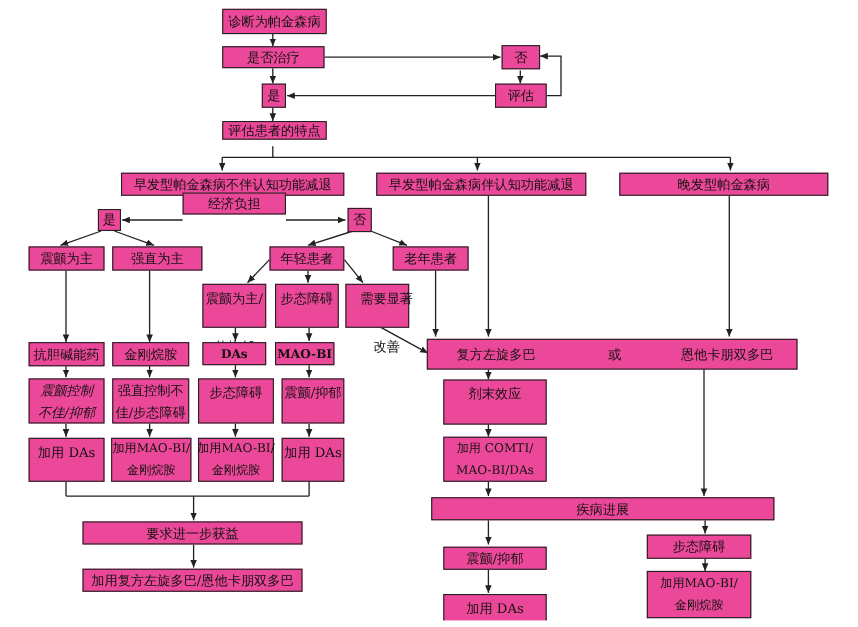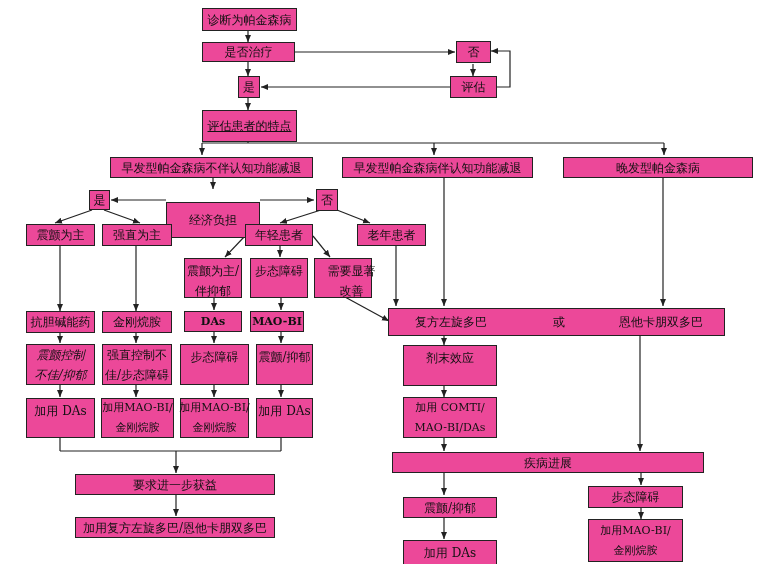--- a/index.html
+++ b/index.html
@@ -5,21 +5,21 @@
   html, body { margin: 0; padding: 0; background: #ffffff; }
   #canvas { position: relative; width: 780px; height: 570px; background: #ffffff; overflow: hidden; }
   .box {
     position: absolute; box-sizing: border-box;
     border: 1.3px solid #222; background: #ec4899;
     font-family: "DejaVu Serif", "Liberation Serif", serif;
     font-size: 12px; color: #111; text-align: center;
     display: flex; flex-direction: column; align-items: center; justify-content: center;
     line-height: 20px; white-space: nowrap;
   }
-  .box.top { justify-content: flex-start; padding-top: 2px; }
+  .box.top { justify-content: flex-start; padding-top: 2px; gap: 24px; }
   .box span { display: block; }
   svg#lines { position: absolute; left: 0; top: 0; width: 780px; height: 570px; }
   .ln { stroke: #222; stroke-width: 1.2; fill: none; }
   .big-row { flex-direction: row; justify-content: flex-start; }
 </style>
 </head>
 <body>
 
 <div id="canvas">
 
@@ -98,48 +98,48 @@
     </div>
   <div class="box" style="left:456px;top:41px;width:35px;height:22px;">
       <span>否</span>
     </div>
   <div class="box" style="left:238px;top:76px;width:22px;height:22px;">
       <span>是</span>
     </div>
   <div class="box" style="left:450px;top:76px;width:47px;height:22px;">
       <span>评估</span>
     </div>
-  <div class="box" style="left:202px;top:110px;width:95px;height:32px;text-decoration:underline;">
+  <div class="box" style="left:202px;top:110px;width:95px;height:17px;">
       <span>评估患者的特点</span>
     </div>
 
   <div class="box" style="left:110px;top:157px;width:203px;height:21px;text-align:center;">
       <span>早发型帕金森病不伴认知功能减退</span>
     </div>
   <div class="box" style="left:342px;top:157px;width:191px;height:21px;">
       <span>早发型帕金森病伴认知功能减退</span>
     </div>
   <div class="box" style="left:563px;top:157px;width:190px;height:21px;">
       <span>晚发型帕金森病</span>
     </div>
 
-  <div class="box" style="left:166px;top:202px;width:94px;height:36px;">
+  <div class="box" style="left:166px;top:175px;width:94px;height:20px;">
       <span>经济负担</span>
     </div>
   <div class="box" style="left:89px;top:190px;width:21px;height:20px;">
       <span>是</span>
     </div>
   <div class="box" style="left:316px;top:189px;width:22px;height:22px;">
       <span>否</span>
     </div>
 
   <div class="box" style="left:26px;top:224px;width:69px;height:22px;">
       <span>震颤为主</span>
     </div>
-  <div class="box" style="left:102px;top:224px;width:70px;height:22px;">
+  <div class="box" style="left:102px;top:224px;width:82px;height:22px;">
       <span>强直为主</span>
     </div>
   <div class="box" style="left:245px;top:224px;width:68px;height:22px;">
       <span>年轻患者</span>
     </div>
   <div class="box" style="left:357px;top:224px;width:69px;height:22px;">
       <span>老年患者</span>
     </div>
 
   <div class="box top" style="left:184px;top:258px;width:58px;height:40px;">

